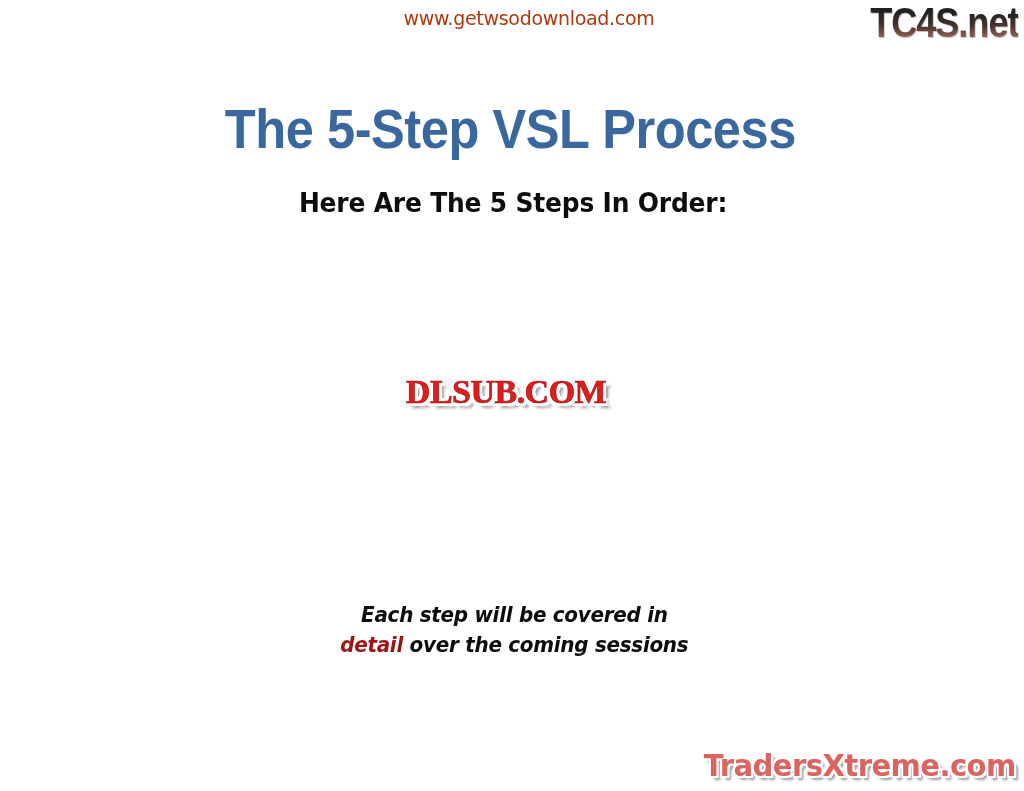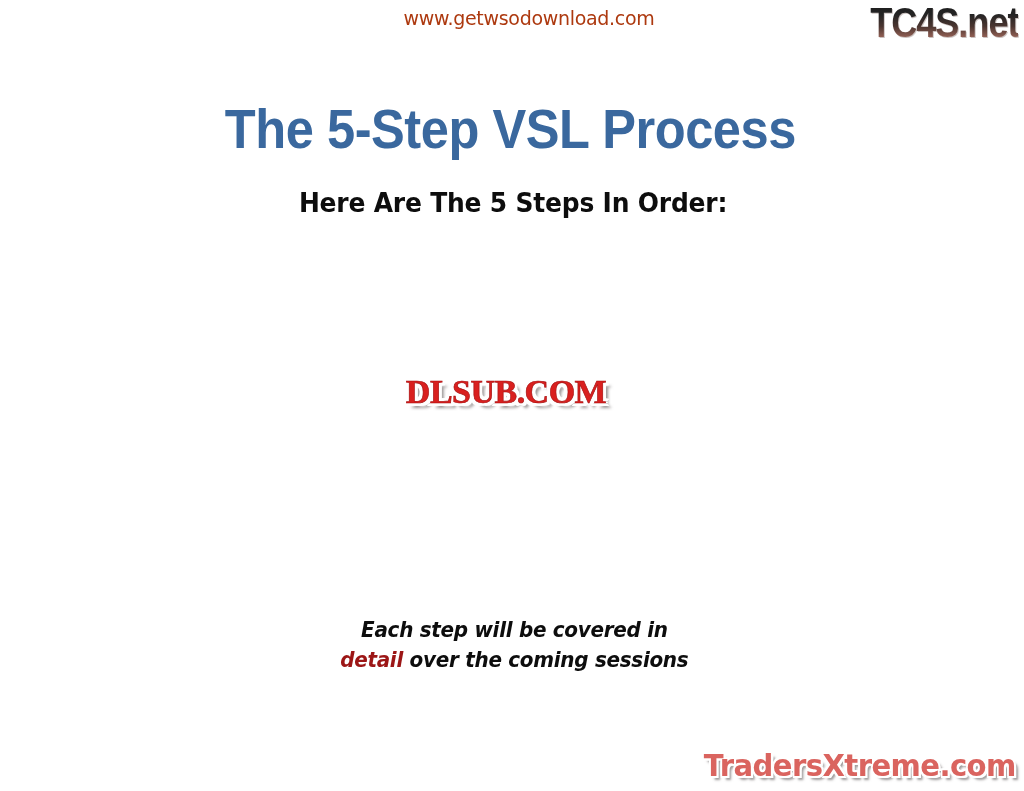--- a/index.html
+++ b/index.html
@@ -150,21 +150,21 @@
        3px -3px 0 #ffffff,
       -3px -3px 0 #ffffff,
        5px 5px 3px rgba(70,60,60,0.55);
     transform: scaleX(1.03);
   }
 
   
   #footnote {
     position: absolute;
     left: 0;
-    top: 615px;
+    top: 600px;
     width: 1024px;
     text-align: center;
   }
   .footnote-line {
     font-family: "DejaVu Sans", "Liberation Sans", sans-serif;
     font-size: 21px;
     font-weight: 700;
     font-style: italic;
     color: #0d0d0d;
     line-height: 30px;

